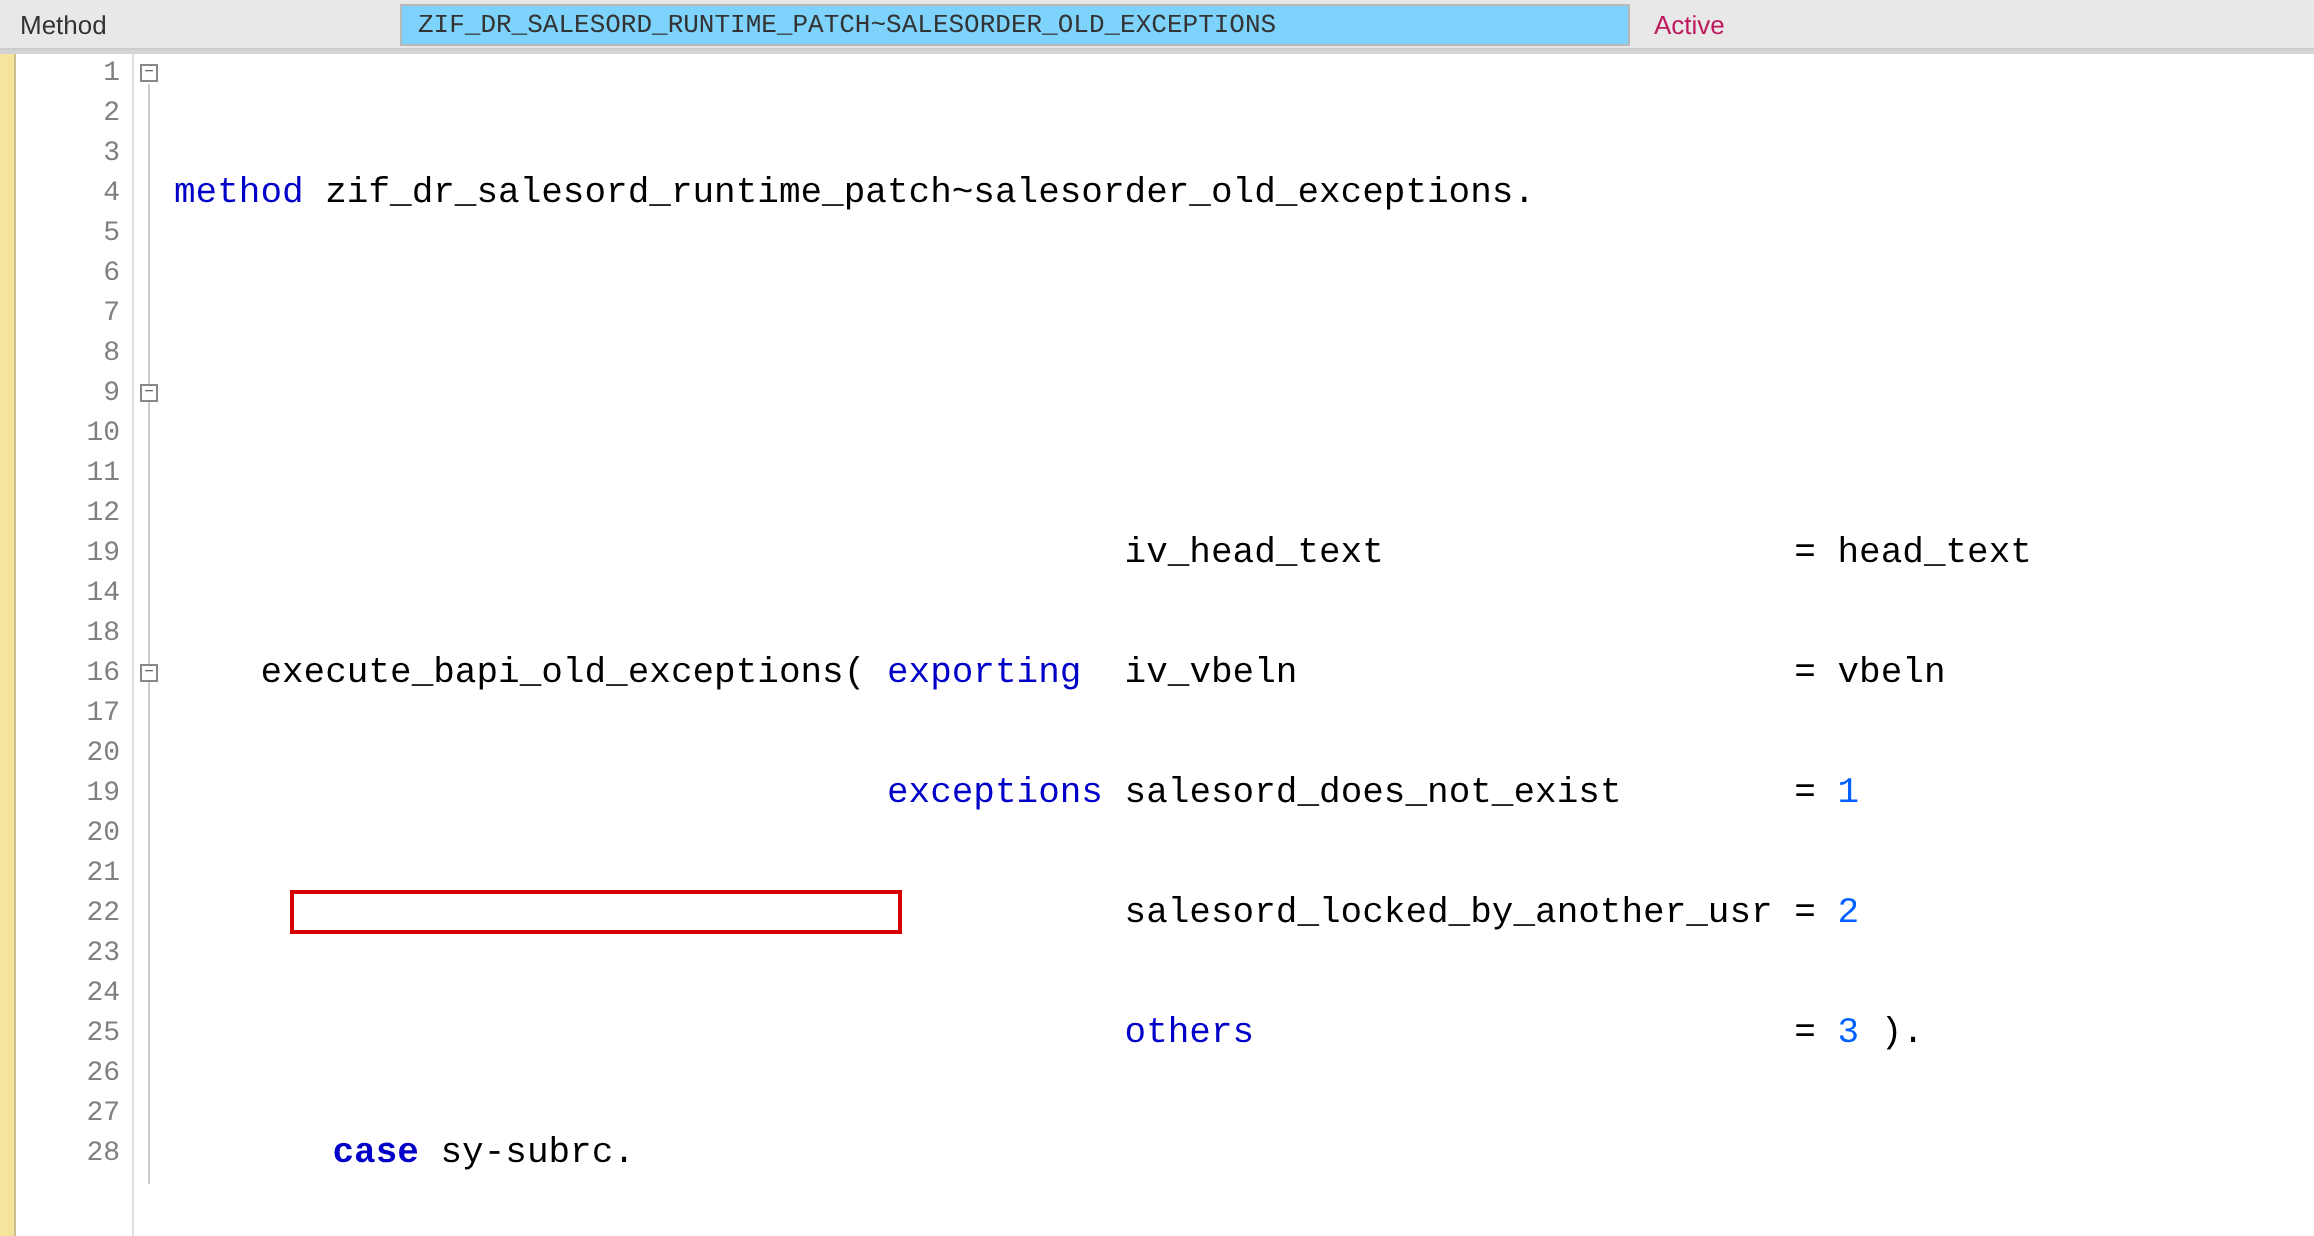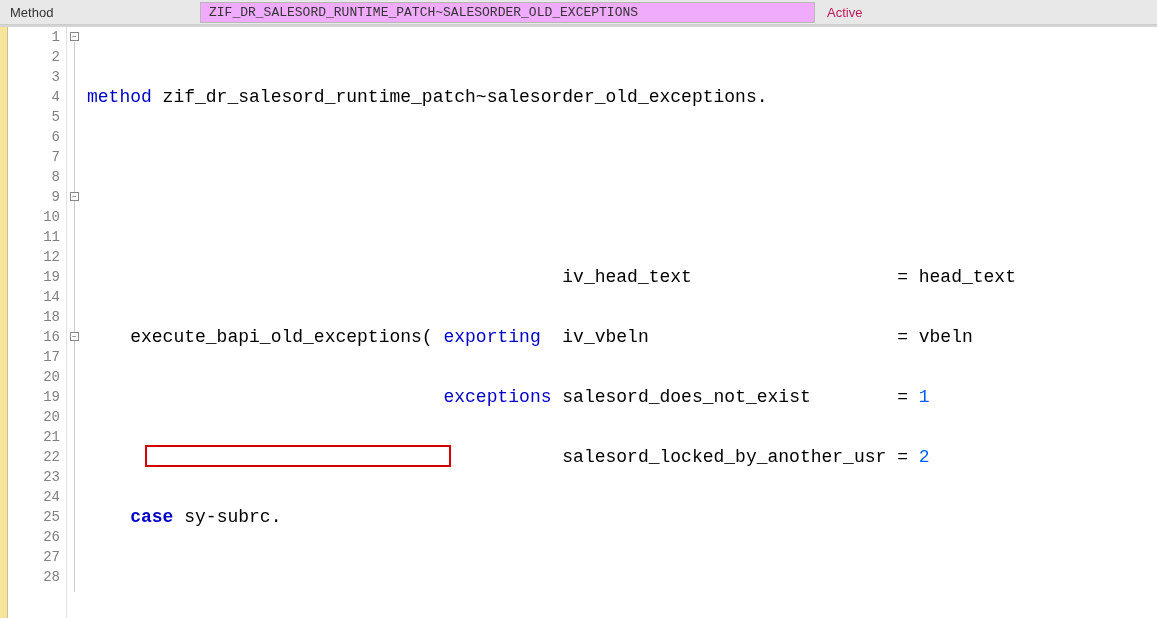--- a/index.html
+++ b/index.html
@@ -21,21 +21,21 @@
     border-bottom: 1px solid #ccc;
     font-family: Arial, sans-serif;
     font-size: 13px;
   }
   .method-label {
     padding: 0 10px;
     color: #333;
     width: 200px;
   }
   .method-name-box {
-    background: #f0abfc;
+    background: #7dd3fc;
     border: 1px solid #b8b8b8;
     padding: 2px 8px;
     font-family: "Consolas", "Courier New", monospace;
     color: #333;
     min-width: 615px;
   }
   .status-label {
     padding: 0 12px;
     color: #be185d;
   }
@@ -97,21 +97,21 @@
     font-size: 18px;
     line-height: 20px;
     white-space: pre;
     position: relative;
     padding-left: 2px;
   }
   .code .row {
     height: 20px;
     position: relative;
   }
-  .kw { color: #0000c8; font-weight: bold; }
+  .kw { color: #0000c8; font-weight: bold; margin-left: 36px; }
   .kw-nb { color: #0000c8; }
   .num { color: #0060ff; }
   .highlight-box {
     position: absolute;
     border: 2px solid #d40000;
     pointer-events: none;
   }
 </style>
 </head>
 <body>
@@ -166,20 +166,21 @@
 
   <div class="code">
 
     <div class="row"><span class="kw-nb">method</span><span> zif_dr_salesord_runtime_patch~salesorder_old_exceptions.</span></div>
     <div class="row"></div>
     <div class="row"></div>
     <div class="row"><span>                                            iv_head_text                   = head_text</span></div>
     <div class="row"><span>    execute_bapi_old_exceptions( </span><span class="kw-nb">exporting</span><span>  iv_vbeln                       = vbeln</span></div>
     <div class="row"><span>                                 </span><span class="kw-nb">exceptions</span><span> salesord_does_not_exist        = </span><span class="num">1</span></div>
     <div class="row"><span>                                            salesord_locked_by_another_usr = </span><span class="num">2</span></div>
+    <div class="row"><span>                                            </span><span class="kw-nb">others</span><span>                         = </span><span class="num">3</span><span> ).</span></div>
     <div class="row"><span>    </span><span class="kw">case</span><span> sy-subrc.</span></div>
     
     
     
     
     
     
     
     
     

